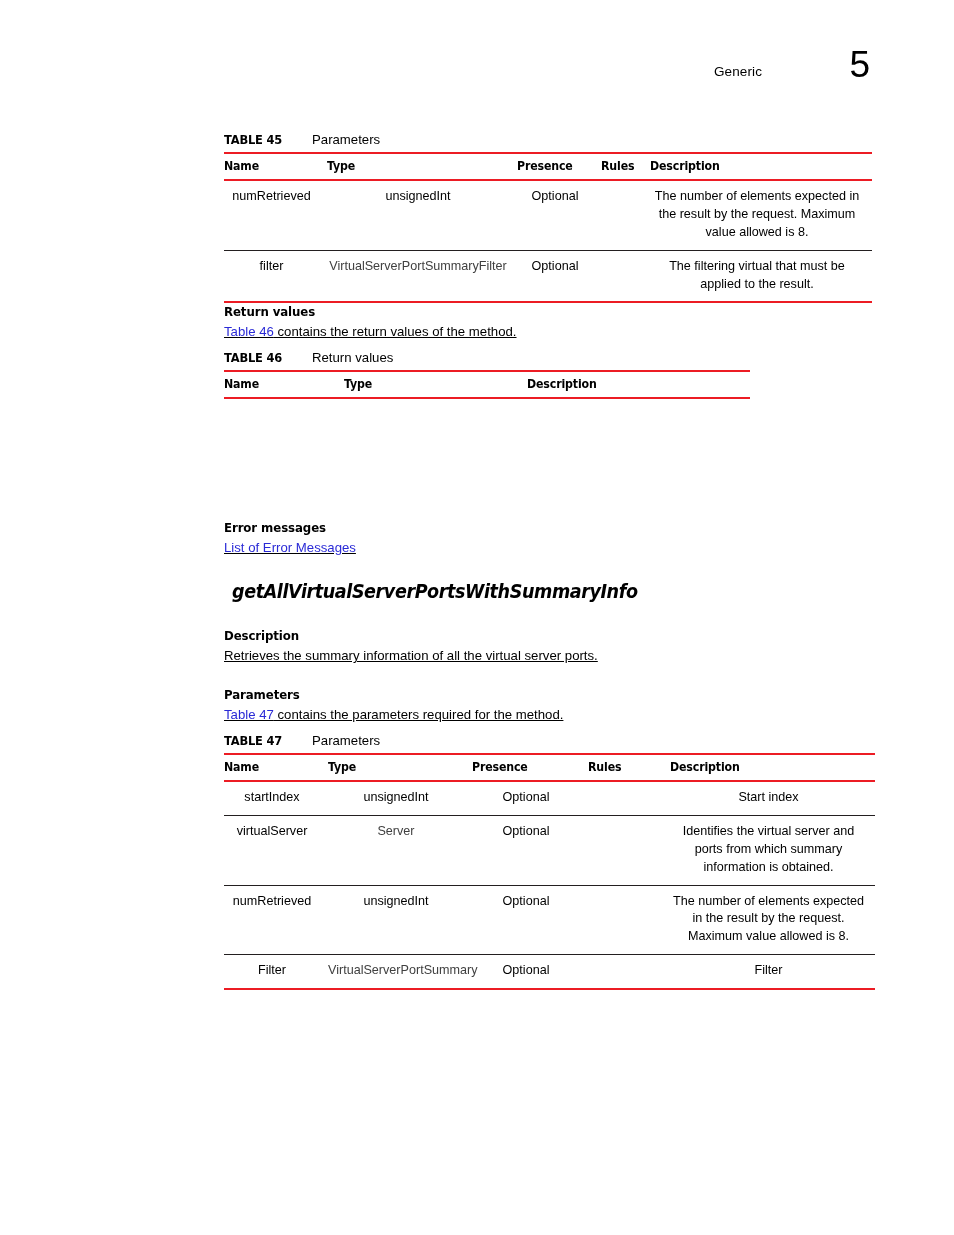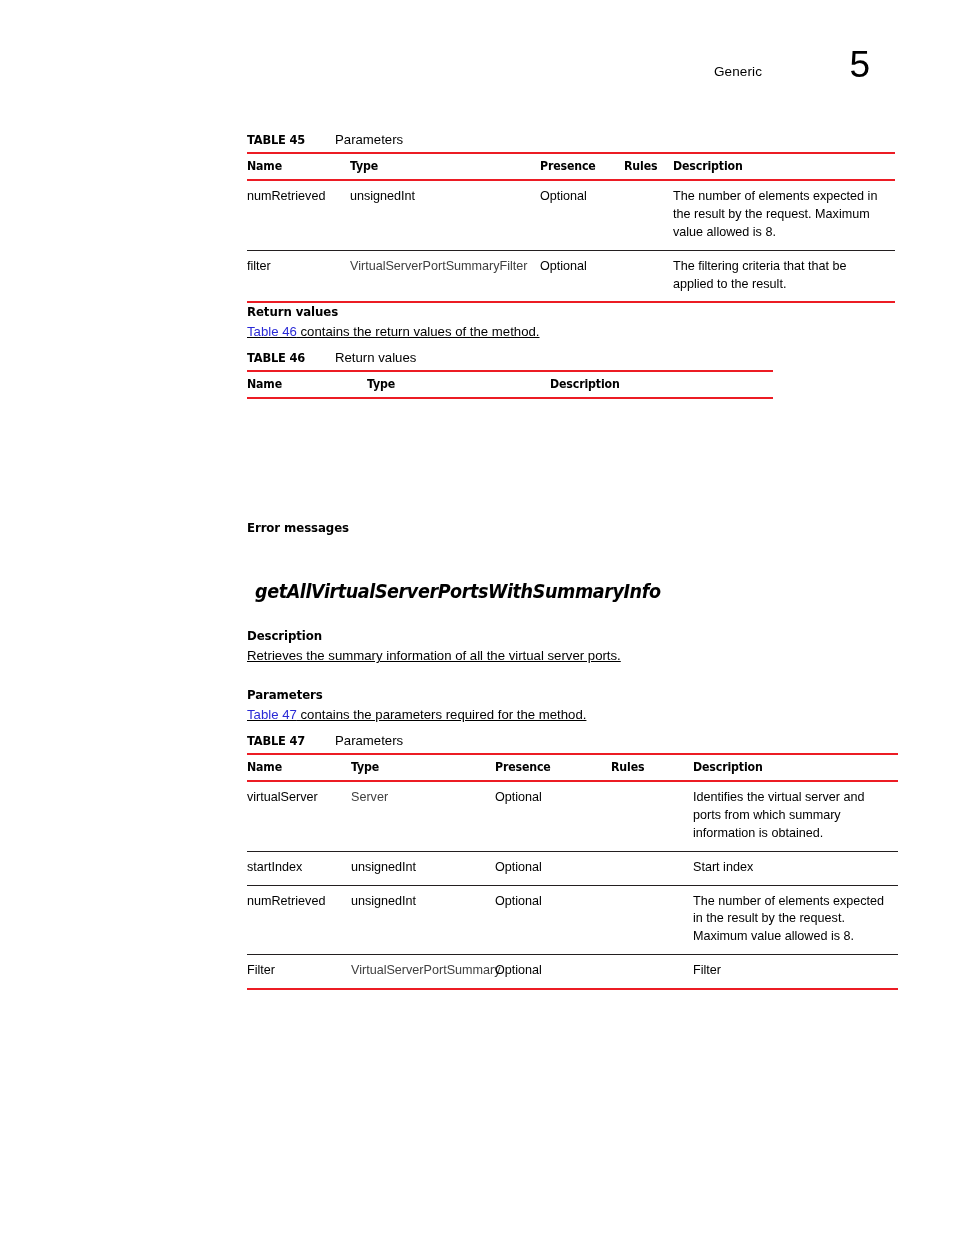--- a/index.html
+++ b/index.html
@@ -48,21 +48,21 @@
   }
 
   
   .content {
     position: absolute;
     left: 224px;
     top: 132px;
     width: 660px;
   }
 
-  .block { position: relative; margin-left: 23px; }
+  .block { position: relative; }
 
   
   .tbl-caption {
     display: flex;
     align-items: baseline;
     font-size: 12.5px;
     margin-bottom: 5px;
     white-space: nowrap;
   }
   .tbl-caption .cap-num {
@@ -95,21 +95,21 @@
     letter-spacing: -0.15px;
     text-align: left;
     padding: 5px 6px 6px 0;
     vertical-align: bottom;
     border-top: 2.2px solid #ec1c24;
     border-bottom: 2.2px solid #ec1c24;
     transform: scaleX(0.95);
     transform-origin: left bottom;
   }
   table.doc tbody td {
-    text-align: left;
+    text-align: center;
     vertical-align: top;
     padding: 7px 8px 8px 0;
     border-bottom: 1px solid #231f20;
     line-height: 1.42;
     font-size: 12.6px;
   }
   table.doc tbody tr:last-child td {
     border-bottom: 2.2px solid #ec1c24;
   }
   td.cell-pad-first, th.cell-pad-first { padding-left: 8px; }
@@ -200,21 +200,21 @@
             <td></td>
             <td>The number of elements expected in the result by the request. Maximum value allowed is 8.</td>
           </tr>
           <tr>
             <td class="cell-pad-first">filter</td>
             <td>
               <a class="lnk" href="#" style="text-decoration:none">VirtualServerPortSummaryFilter</a>
             </td>
             <td>Optional</td>
             <td></td>
-            <td>The filtering criteria that that be applied to the result.</td>
+            <td>The filtering virtual that must be applied to the result.</td>
           </tr>
         </tbody>
       </table>
     </div>
 
     <div class="block" id="blk-returnvalues">
       <p class="sec-head">Return values</p>
       <p class="para"><a class="lnk" href="#" style="text-decoration:none">Table 46</a><span> contains the return values of the method.</span></p>
     </div>
 
@@ -237,20 +237,23 @@
             <th>Description</th>
           </tr>
         </thead>
         <tbody>
         </tbody>
       </table>
     </div>
 
     <div class="block" id="blk-errors">
       <p class="sec-head">Error messages</p>
+      <p class="para">
+        <a class="lnk" href="#" style="text-decoration:none">List of Error Messages</a>
+      </p>
     </div>
 
     <div class="block" id="blk-method">
       <h2 class="method-head">getAllVirtualServerPortsWithSummaryInfo</h2>
     </div>
 
     <div class="block" id="blk-description">
       <p class="sec-head">Description</p>
       <p class="para">Retrieves the summary information of all the virtual server ports.</p>
     </div>
@@ -278,36 +281,36 @@
           <tr>
             <th class="cell-pad-first">Name</th>
             <th>Type</th>
             <th>Presence</th>
             <th>Rules</th>
             <th>Description</th>
           </tr>
         </thead>
         <tbody>
           <tr>
+            <td class="cell-pad-first">startIndex</td>
+            <td>unsignedInt</td>
+            <td>Optional</td>
+            <td></td>
+            <td>Start index</td>
+          </tr>
+          <tr>
             <td class="cell-pad-first">virtualServer</td>
             <td>
               <a class="lnk" href="#" style="text-decoration:none">Server</a>
             </td>
             <td>Optional</td>
             <td></td>
             <td>Identifies the virtual server and ports from which summary information is obtained.</td>
           </tr>
           <tr>
-            <td class="cell-pad-first">startIndex</td>
-            <td>unsignedInt</td>
-            <td>Optional</td>
-            <td></td>
-            <td>Start index</td>
-          </tr>
-          <tr>
             <td class="cell-pad-first">numRetrieved</td>
             <td>unsignedInt</td>
             <td>Optional</td>
             <td></td>
             <td>The number of elements expected in the result by the request. Maximum value allowed is 8.</td>
           </tr>
           <tr>
             <td class="cell-pad-first">Filter</td>
             <td>
               <a class="lnk" href="#" style="text-decoration:none">VirtualServerPortSummary</a>

